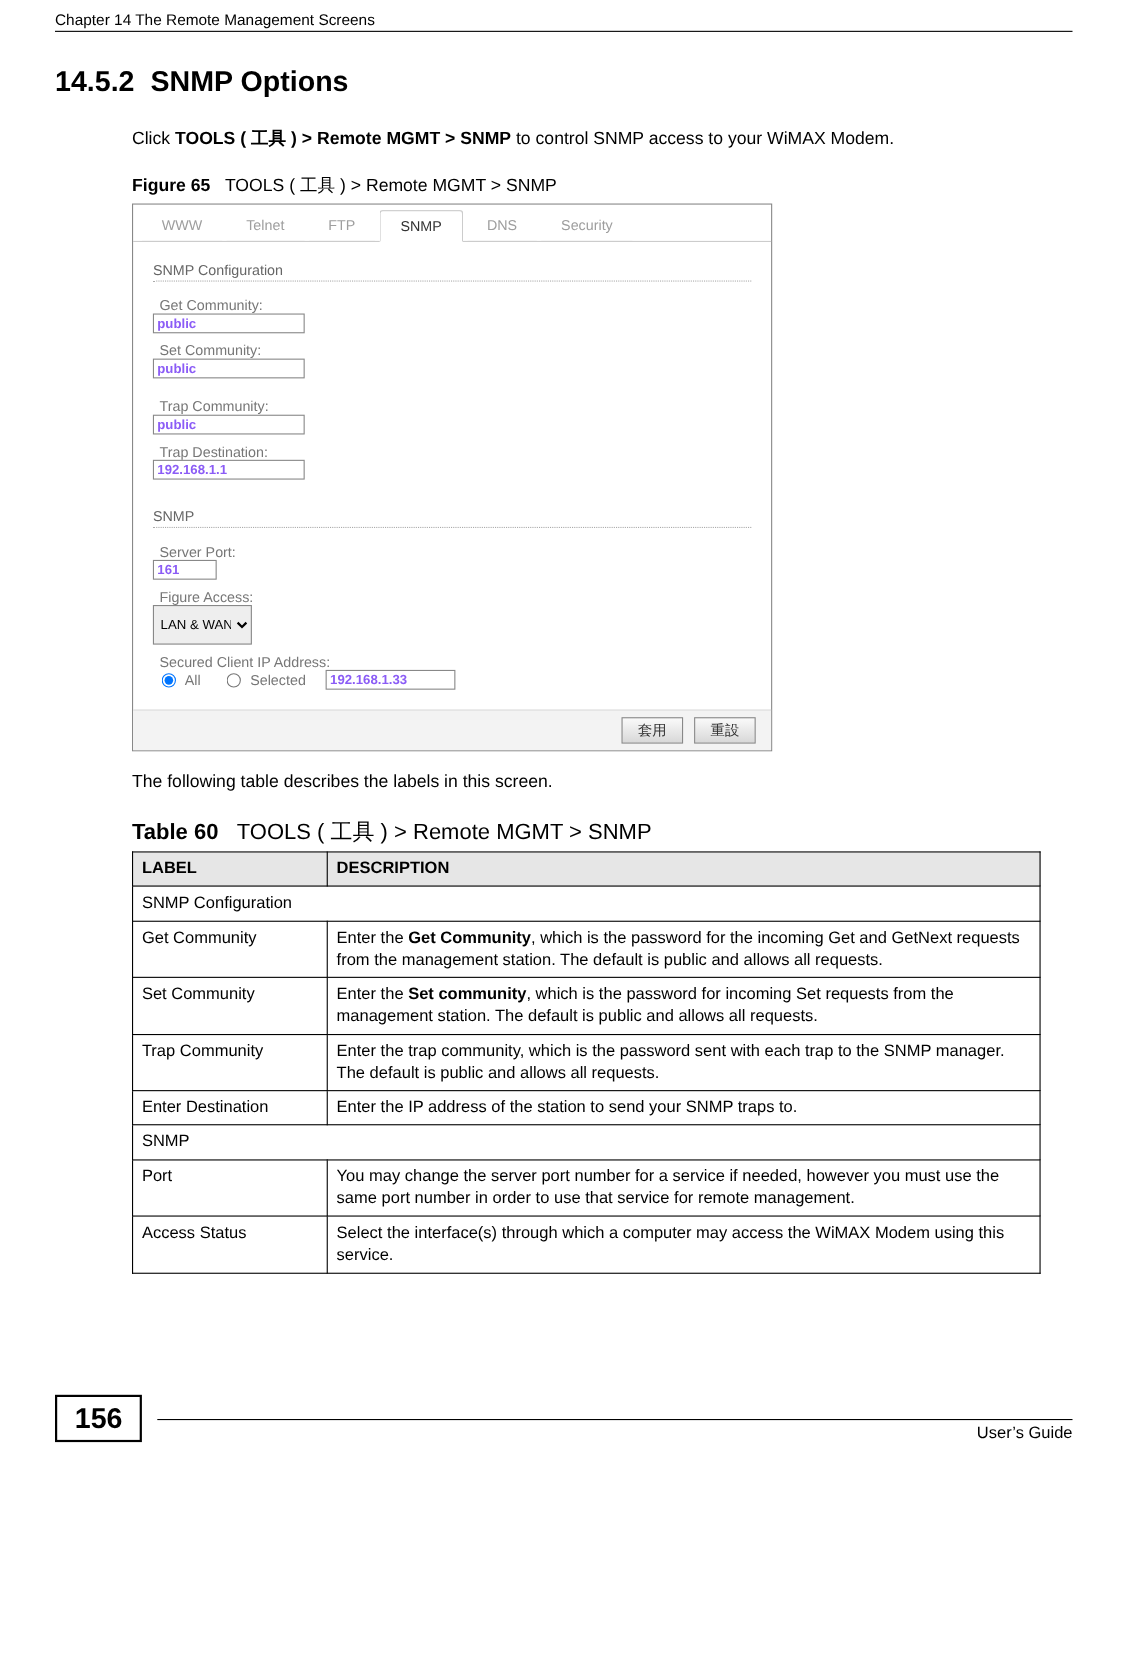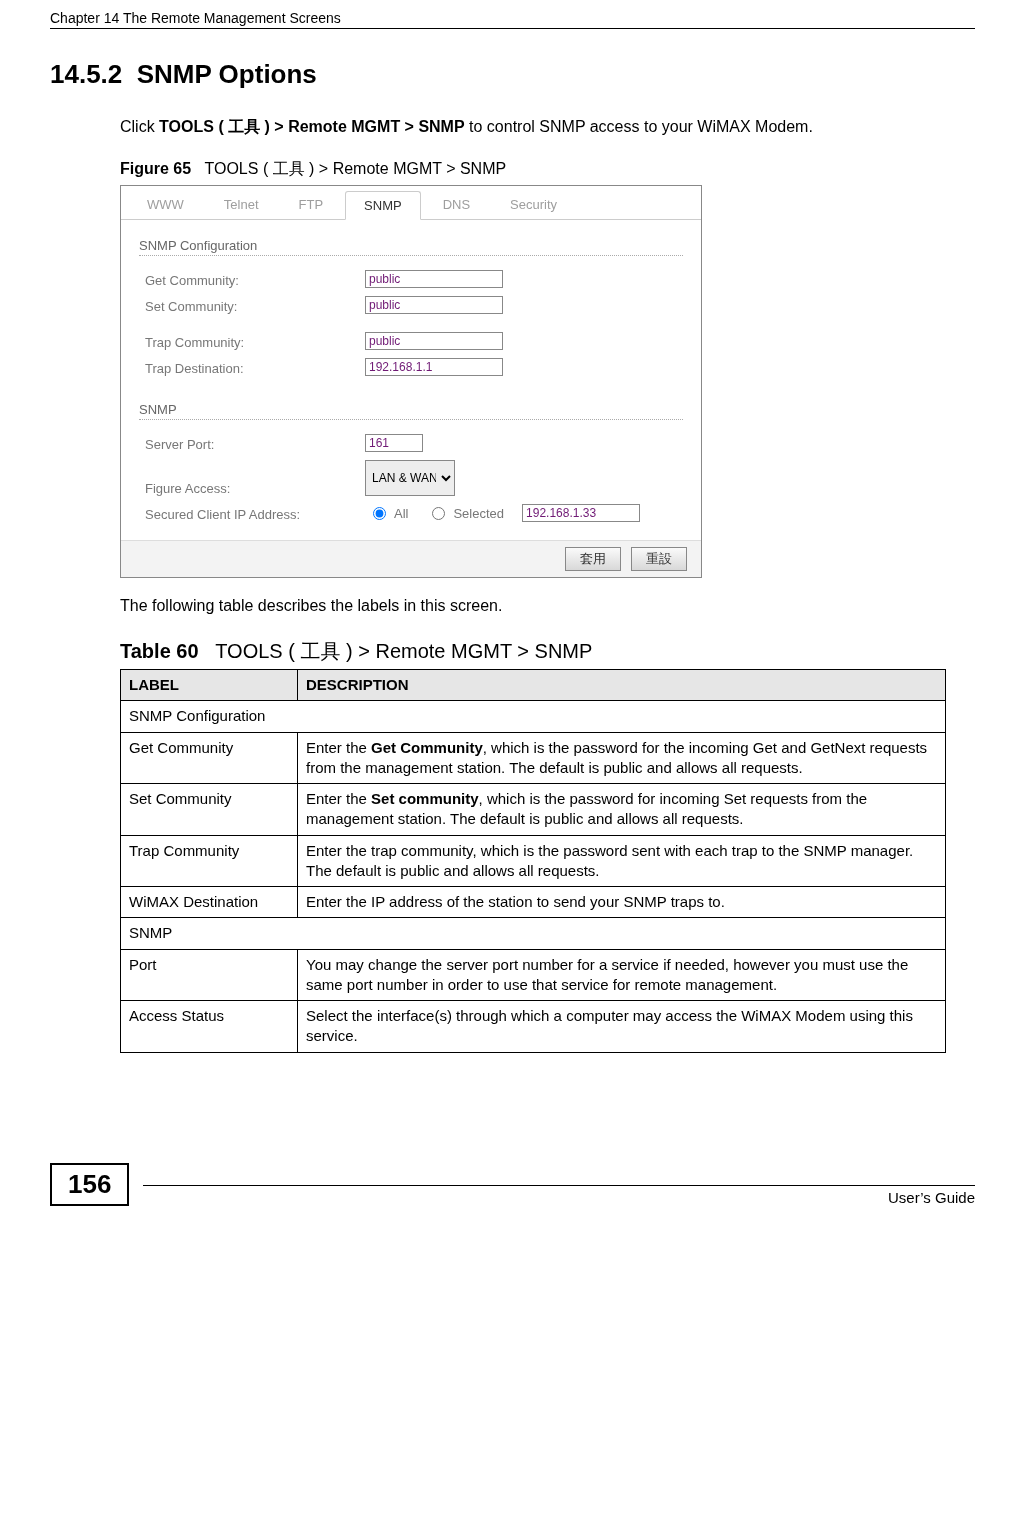--- a/index.html
+++ b/index.html
@@ -81,36 +81,38 @@
     font-size: 13px;
     color: #666;
     padding: 8px 0 2px 0;
   }
   .dotline {
     border-bottom: 1px dotted #aaa;
     margin-bottom: 10px;
   }
   .ss-row {
     display: flex;
-    align-items: flex-end;
+    align-items: flex-start;
     padding: 4px 0;
+    flex-direction: column;
   }
   .ss-label {
     width: 220px;
     color: #777;
     font-size: 13px;
     padding-left: 6px;
   }
   .ss-input {
     border: 1px solid #888;
     font-size: 12px;
     padding: 1px 3px;
     width: 130px;
-    color:#701a75;
+    color:#8b5cf6;
     background:#fff;
+    font-weight:bold;
   }
   .ss-input.small { width: 50px; }
   .ss-select {
     border:1px solid #888;
     font-size:12px;
     padding:0 2px;
     height:36px;
     width:90px;
     background:#eee;
   }
@@ -280,21 +282,21 @@
       </tr>
       <tr>
         <td>Set Community</td>
         <td><span>Enter the </span><b>Set community</b><span>, which is the password for incoming Set requests from the management station. The default is public and allows all requests.</span></td>
       </tr>
       <tr>
         <td>Trap Community</td>
         <td>Enter the trap community, which is the password sent with each trap to the SNMP manager. The default is public and allows all requests.</td>
       </tr>
       <tr>
-        <td>WiMAX Destination</td>
+        <td>Enter Destination</td>
         <td>Enter the IP address of the station to send your SNMP traps to.</td>
       </tr>
       <tr>
             <td colspan="2">SNMP</td>
           </tr>
       <tr>
         <td>Port</td>
         <td>You may change the server port number for a service if needed, however you must use the same port number in order to use that service for remote management.</td>
       </tr>
       <tr>

